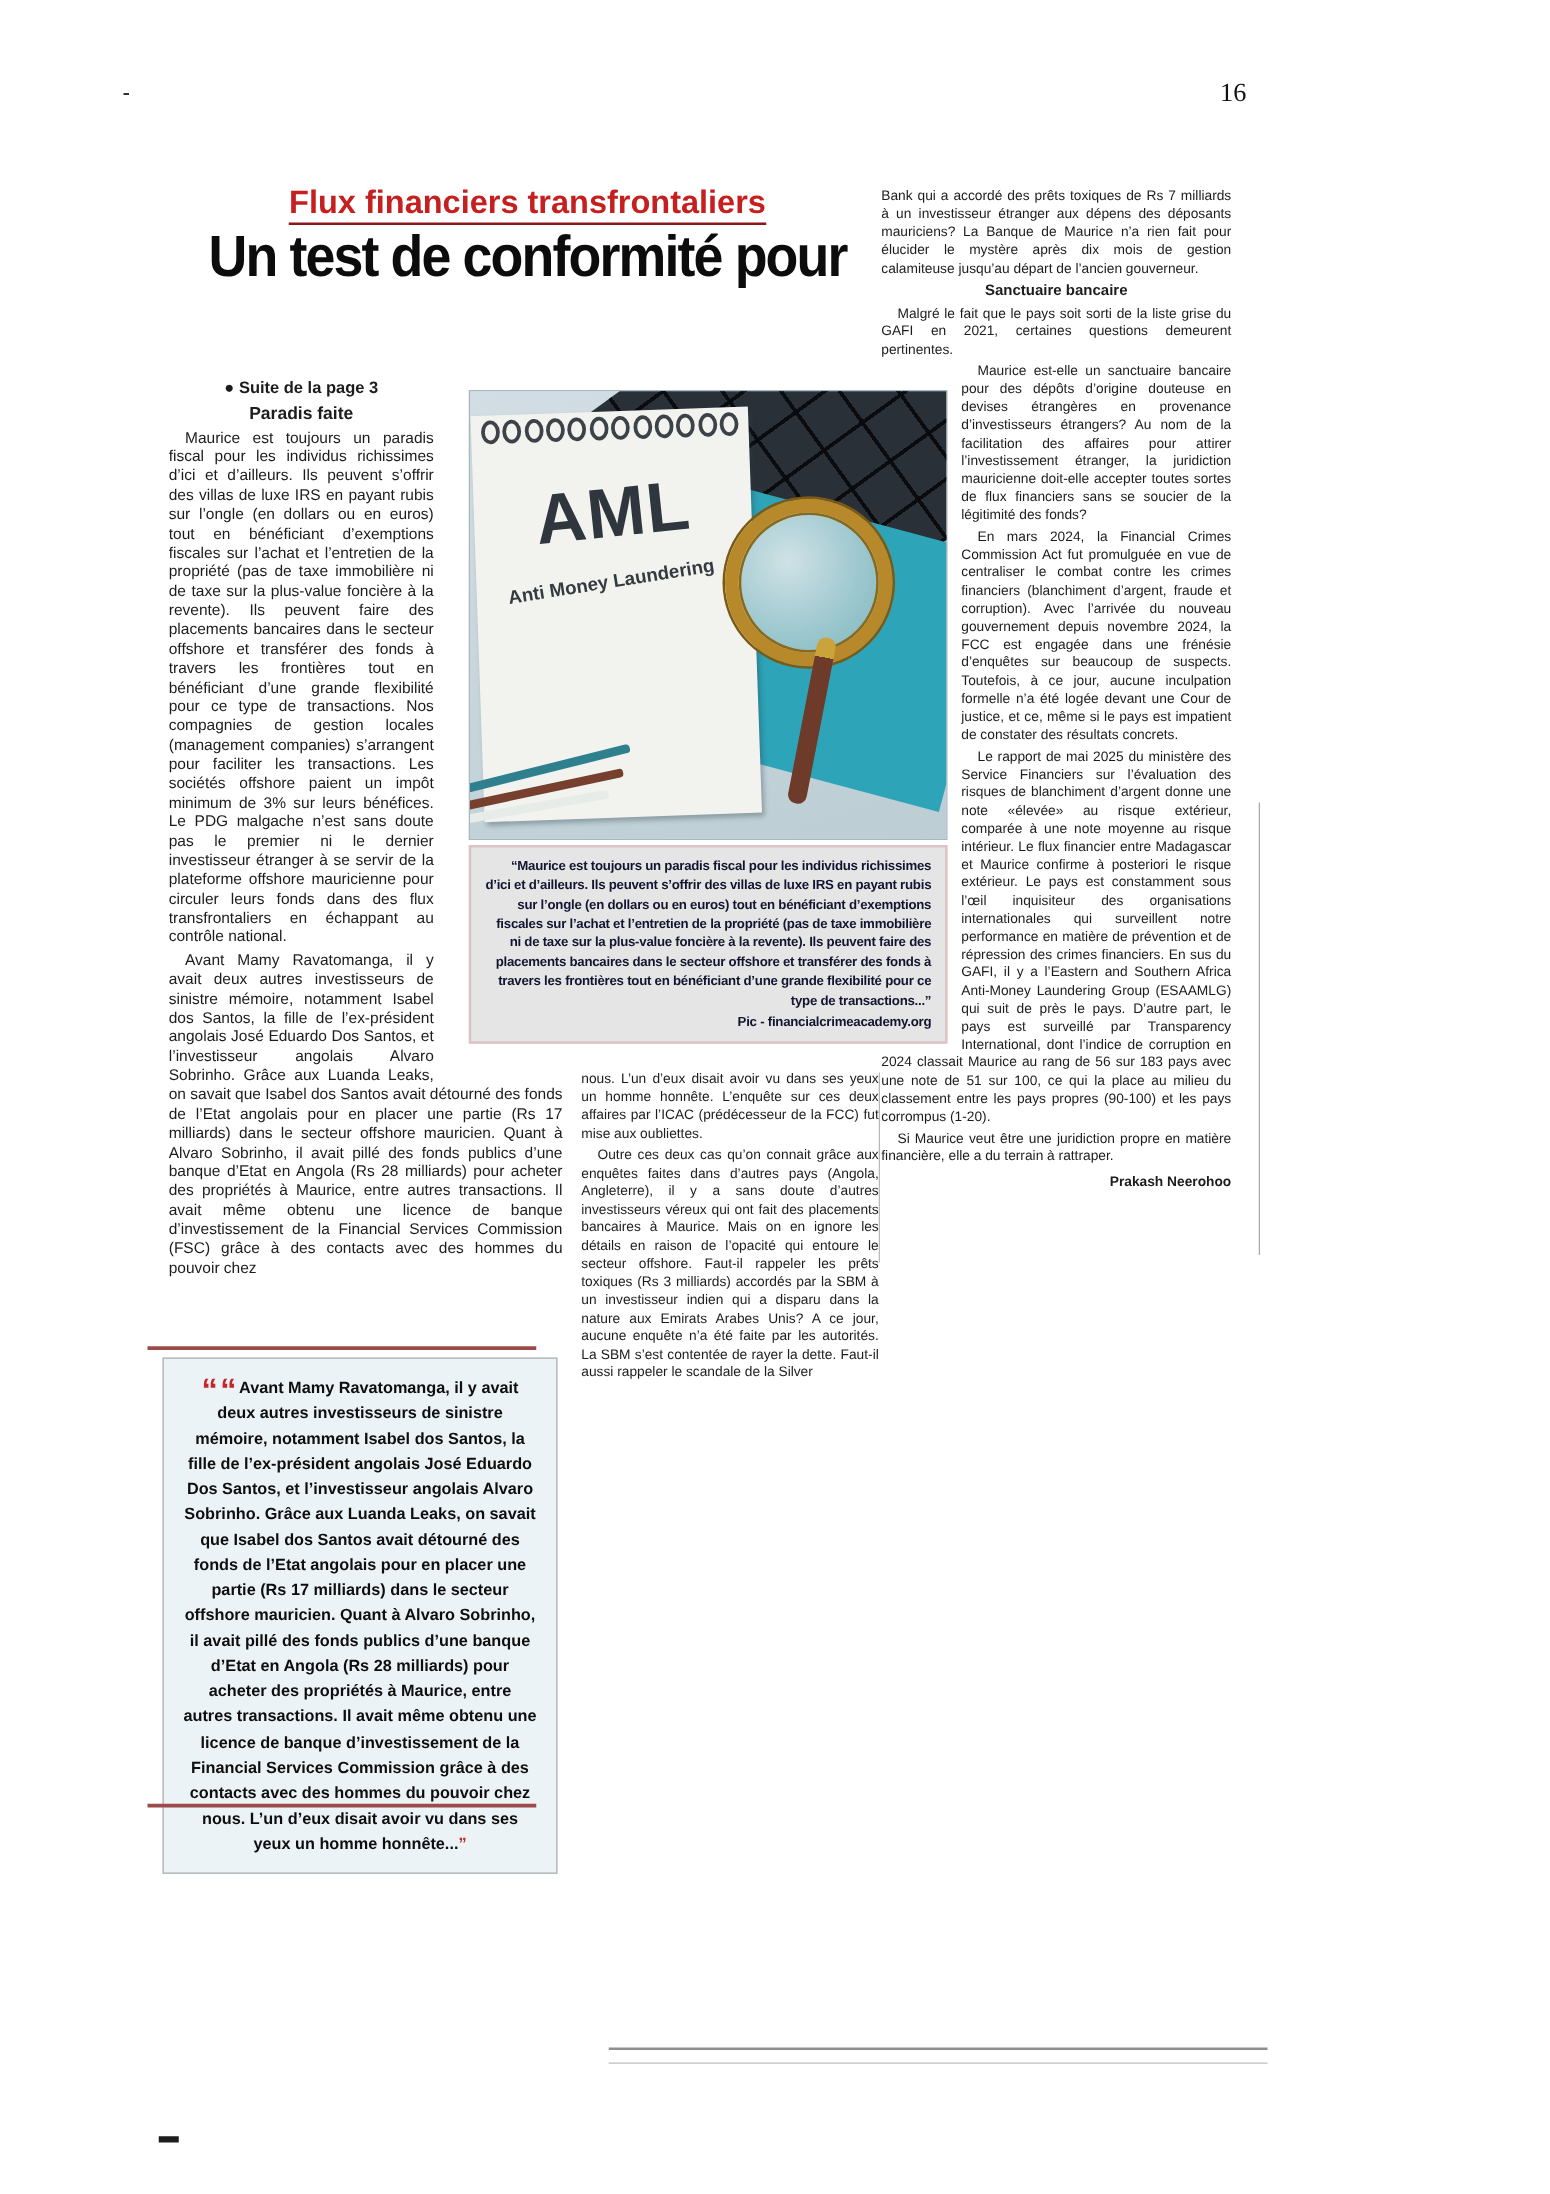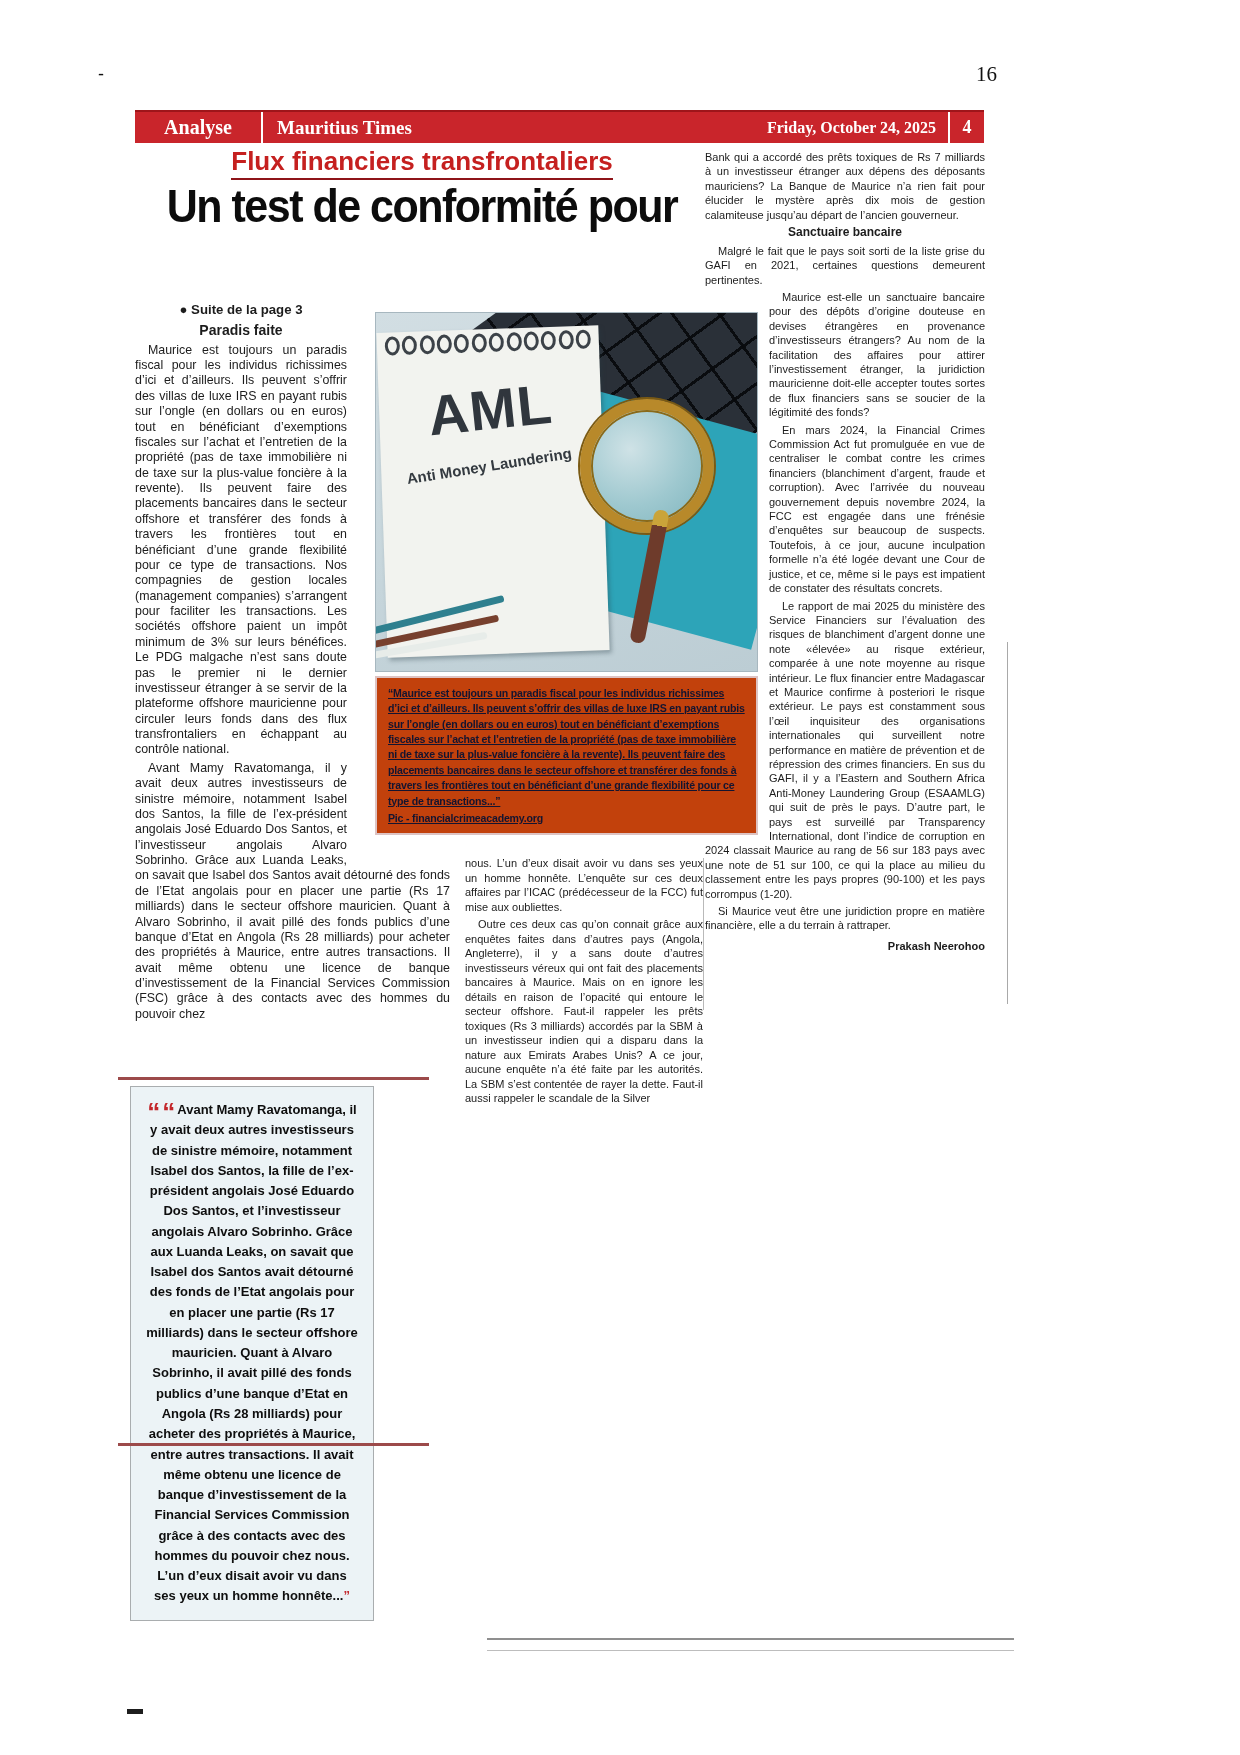--- a/index.html
+++ b/index.html
@@ -68,29 +68,29 @@
         border:11px solid #b8892a;background:radial-gradient(circle at 35% 35%,#cfe2e6 0%,#9ec8cf 55%,#7fb5be 100%);
         box-shadow:0 0 0 2px #7a5a14, inset 0 0 0 2px #8a6a1a;}
   #handle{position:absolute;left:266px;top:196px;width:15px;height:135px;transform:rotate(11deg);
           border-radius:7px;background:linear-gradient(#caa43a 0 16px,#6e3b2b 16px 100%);}
   .pencil{position:absolute;height:7px;border-radius:3px;}
   #pencil1{left:-20px;top:300px;width:150px;background:#2f808f;transform:rotate(-14deg);}
   #pencil2{left:-16px;top:316px;width:140px;background:#77402e;transform:rotate(-12deg);}
   #pencil3{left:-18px;top:330px;width:130px;background:#e7ece9;transform:rotate(-10deg);}
 
   
-  #caption{left:375px;top:676px;width:383px;box-sizing:border-box;border:2px solid #ddc3c3;background:#c2410c;
-           padding:8px 11px 7px 11px;text-align:left;font-weight:bold;font-size:10.6px;line-height:1.45;
-           color:#141430;letter-spacing:-0.2px;text-decoration:underline;}
+  #caption{left:375px;top:676px;width:383px;box-sizing:border-box;border:2px solid #ddc3c3;background:#e5e5e5;
+           padding:8px 11px 7px 11px;text-align:right;font-weight:bold;font-size:10.6px;line-height:1.45;
+           color:#141430;letter-spacing:-0.2px;}
   #caption .credit{margin-top:2px;}
 
   
   #pq-rule-top{left:118px;top:1077px;width:311px;height:3px;background:#9c4a4a;}
   #pq-rule-bottom{left:118px;top:1443px;width:311px;height:3px;background:#9c4a4a;}
-  #pullquote{left:130px;top:1086px;width:244px;min-height:350px;box-sizing:border-box;background:#ecf3f6;
+  #pullquote{left:130px;top:1086px;width:316px;min-height:350px;box-sizing:border-box;background:#ecf3f6;
              border:1px solid #a9adaf;padding:13px 15px;text-align:center;font-weight:bold;
              font-size:13px;line-height:1.56;color:#0e0e0e;}
   .pq-open{color:#c3272b;font-size:26px;line-height:0;vertical-align:-7px;margin-right:2px;font-weight:800;}
   .pq-close{color:#c3272b;}
 
   
   .vrule{background:#b9b9b9;width:1px;}
   #vrule-mid{left:703px;top:858px;height:152px;}
   #vrule-right{left:1007px;top:642px;height:362px;background:#a9a9a9;}
   #bline1{left:487px;top:1638px;width:527px;height:2px;background:#8f8f8f;}
@@ -98,26 +98,20 @@
   #bottom-mark{left:127px;top:1709px;width:16px;height:5px;background:#1d1d1d;}
 </style>
 </head>
 <body>
 
 <div id="page">
 
   <div class="abs" id="corner-dash">-</div>
   <div class="abs" id="page-number-top">16</div>
 
-  <div class="abs" id="masthead">
-    <div class="mh-analyse">Analyse</div>
-    <div class="mh-paper">Mauritius Times</div>
-    <div class="mh-date">Friday, October 24, 2025</div>
-    <div class="mh-pageno">4</div>
-  </div>
 
   <div class="abs" id="headline">
     <div><span id="kicker">Flux financiers transfrontaliers</span></div>
     <div class="hl-line">
         <span>Un test de conformité pour</span>
       </div>
   </div>
 
   <div class="abs col" id="leftcol">
     <div class="spacer"></div>

